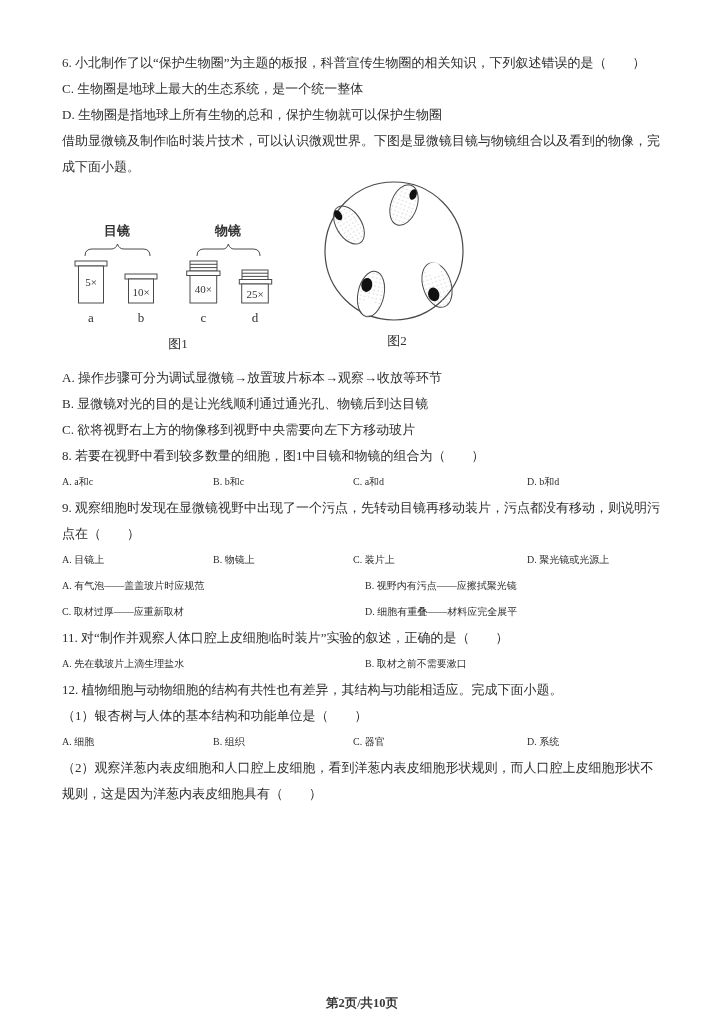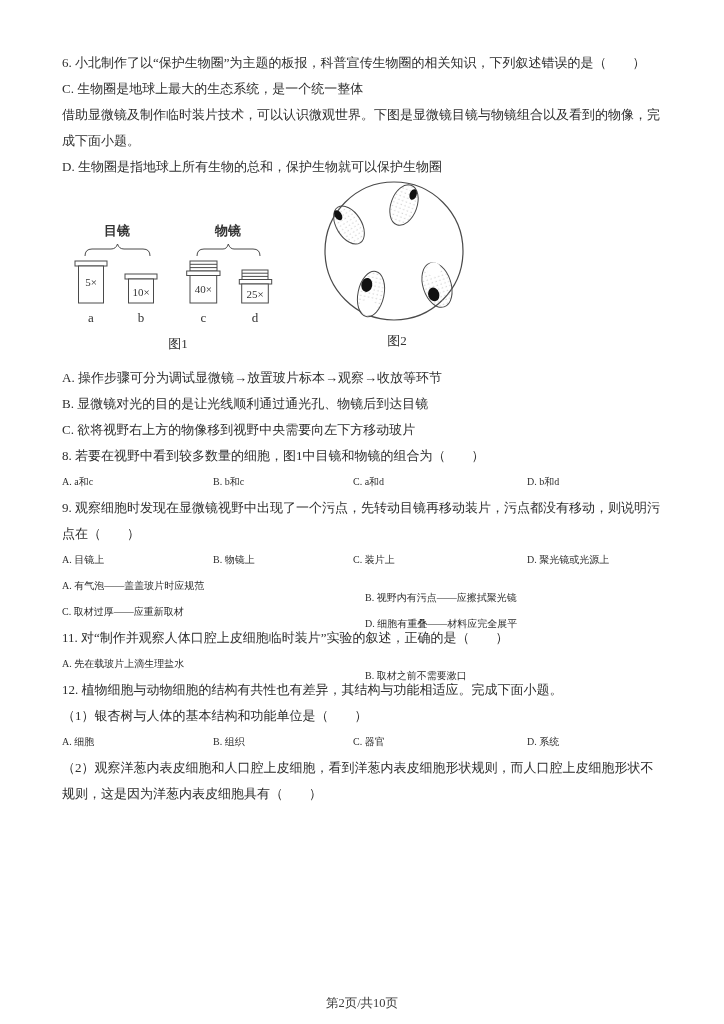--- a/index.html
+++ b/index.html
@@ -11,42 +11,42 @@
     color:#2e2e2e;
   }
   p.line { margin:0; font-size:13px; line-height:26px; white-space:nowrap; }
   p.wrap { white-space:normal; }
   .figure-row { position:relative; height:185px; }
   .fig1 { position:absolute; left:0px; top:40px; }
   .fig2 { position:absolute; left:258px; top:0px; }
   .optrow { position:relative; height:26px; font-size:10px; line-height:26px; }
   .optrow span { position:absolute; top:0; white-space:nowrap; }
   .c1 { left:0; } .c2 { left:151px; } .c3 { left:291px; } .c4 { left:465px; }
-  .b2 { left:303px;margin-top:12px; }
+  .b2 { left:303px; }
   .footer {
     position:absolute; left:0; right:0; bottom:12px;
-    text-align:center; font-size:12.5px; color:#3a3a3a;
+    text-align:center; font-size:12.5px; color:#3a3a3a;font-weight:bold;
   }
   svg text { font-family:"Liberation Serif","DejaVu Serif",serif; fill:#333; }
   svg .mag { font-size:11px; }
   svg .grp { font-size:13px; font-weight:bold; }
   svg .ltr { font-size:13px; }
   svg .cap { font-size:13px; }
   svg .stroke { stroke:#4a4a4a; fill:#ffffff; stroke-width:1; }
 </style>
 </head>
 <body>
 
 <div class="page">
 
   <p class="line">6. 小北制作了以“保护生物圈”为主题的板报，科普宣传生物圈的相关知识，下列叙述错误的是（　　）</p>
   <p class="line">C. 生物圈是地球上最大的生态系统，是一个统一整体</p>
+  <p class="line">D. 生物圈是指地球上所有生物的总和，保护生物就可以保护生物圈</p>
+
   <p class="line wrap">借助显微镜及制作临时装片技术，可以认识微观世界。下图是显微镜目镜与物镜组合以及看到的物像，完成下面小题。</p>
-
-  <p class="line">D. 生物圈是指地球上所有生物的总和，保护生物就可以保护生物圈</p>
 
   <div class="figure-row">
 
     <svg class="fig1" width="222" height="134" viewBox="0 0 222 134">
 
       <text class="grp" x="55" y="15" text-anchor="middle">目镜</text>
       <text class="grp" x="166" y="15" text-anchor="middle">物镜</text>
 
       <path d="M23,36 Q23,29 30,29 L49,29 Q54,29 55.5,24 Q57,29 62,29 L81,29 Q88,29 88,36" fill="none" stroke="#4a4a4a" stroke-width="1"></path>
       <path d="M135,36 Q135,29 142,29 L161,29 Q165,29 166.3,24 Q168,29 172,29 L191,29 Q198,29 198,36" fill="none" stroke="#4a4a4a" stroke-width="1"></path>

